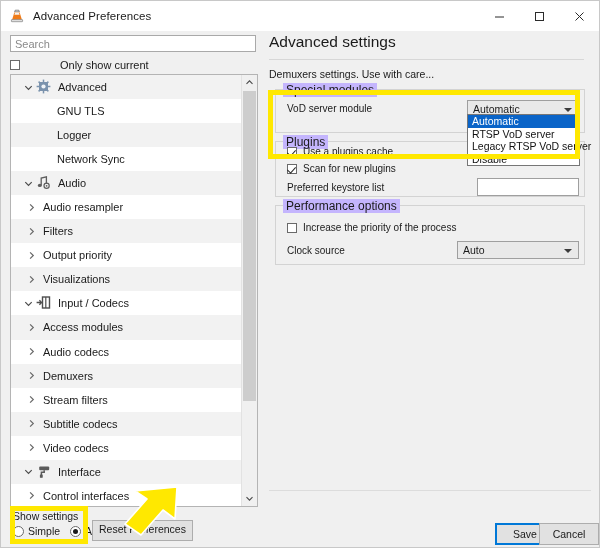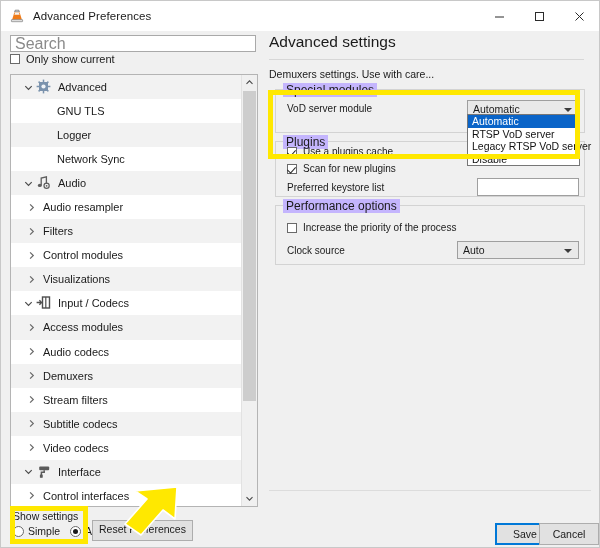--- a/index.html
+++ b/index.html
@@ -17,25 +17,25 @@
   .tb-icon{width:16px;height:16px;margin-left:8px;margin-right:8px;position:relative;flex:none;}
   .tb-title{font-size:11.5px;color:#1b1b1b;letter-spacing:.1px;}
   .tb-btns{margin-left:auto;display:flex;height:30px;}
   .tb-btn{width:40px;height:30px;display:flex;align-items:center;justify-content:center;font-size:12px;color:#2b2b2b;}
   .tb-btn svg{display:block;}
 
   
   .leftcol{position:absolute;left:9px;top:34px;width:248px;}
   .search{
     width:246px;height:17px;box-sizing:border-box;border:1px solid #a9a9a9;background:#fff;
-    font-size:16px;color:#7b7b7b;padding:0 0 0 4px;line-height:15px;
+    font-size:11px;color:#7b7b7b;padding:0 0 0 4px;line-height:15px;
     font-family:"Liberation Sans", sans-serif;outline:none;
   }
   .search::placeholder{color:#8a8a8a;}
-  .onlycur{display:flex;align-items:center;height:14px;}
+  .onlycur{display:flex;align-items:center;margin-top:6px;height:14px;gap:34px;}
   .cbox{width:10px;height:10px;border:1px solid #6a6a6a;background:#fff;box-sizing:border-box;position:relative;flex:none;margin-right:6px;}
   .cbox.checked::after{
     content:"";position:absolute;left:1px;top:0px;width:4px;height:7px;
     border:solid #2b2b2b;border-width:0 1.4px 1.4px 0;transform:rotate(42deg);
   }
   .onlycur span{font-size:11px;color:#1a1a1a;}
 
   
   .treewrap{position:absolute;left:9px;top:73px;width:248px;height:433px;
     border:1px solid #b4b4b4;background:#701a75;box-sizing:border-box;overflow:hidden;}
@@ -211,21 +211,21 @@
           <span style="width: 4px; flex: 0 0 auto;"></span>
           <span class="tlabel">Filters</span>
         </div>
         <div class="trow plain ind-1">
           <span class="tw-arrow">
             <svg width="9" height="9" viewBox="0 0 9 9">
               <path d="M3.1 1.3L6.3 4.5 3.1 7.7" fill="none" stroke="#6a6a6a" stroke-width="1.2"></path>
             </svg>
           </span>
           <span style="width: 4px; flex: 0 0 auto;"></span>
-          <span class="tlabel">Control modules</span>
+          <span class="tlabel">Output priority</span>
         </div>
         <div class="trow alt ind-1">
           <span class="tw-arrow">
             <svg width="9" height="9" viewBox="0 0 9 9">
               <path d="M3.1 1.3L6.3 4.5 3.1 7.7" fill="none" stroke="#6a6a6a" stroke-width="1.2"></path>
             </svg>
           </span>
           <span style="width: 4px; flex: 0 0 auto;"></span>
           <span class="tlabel">Visualizations</span>
         </div>

